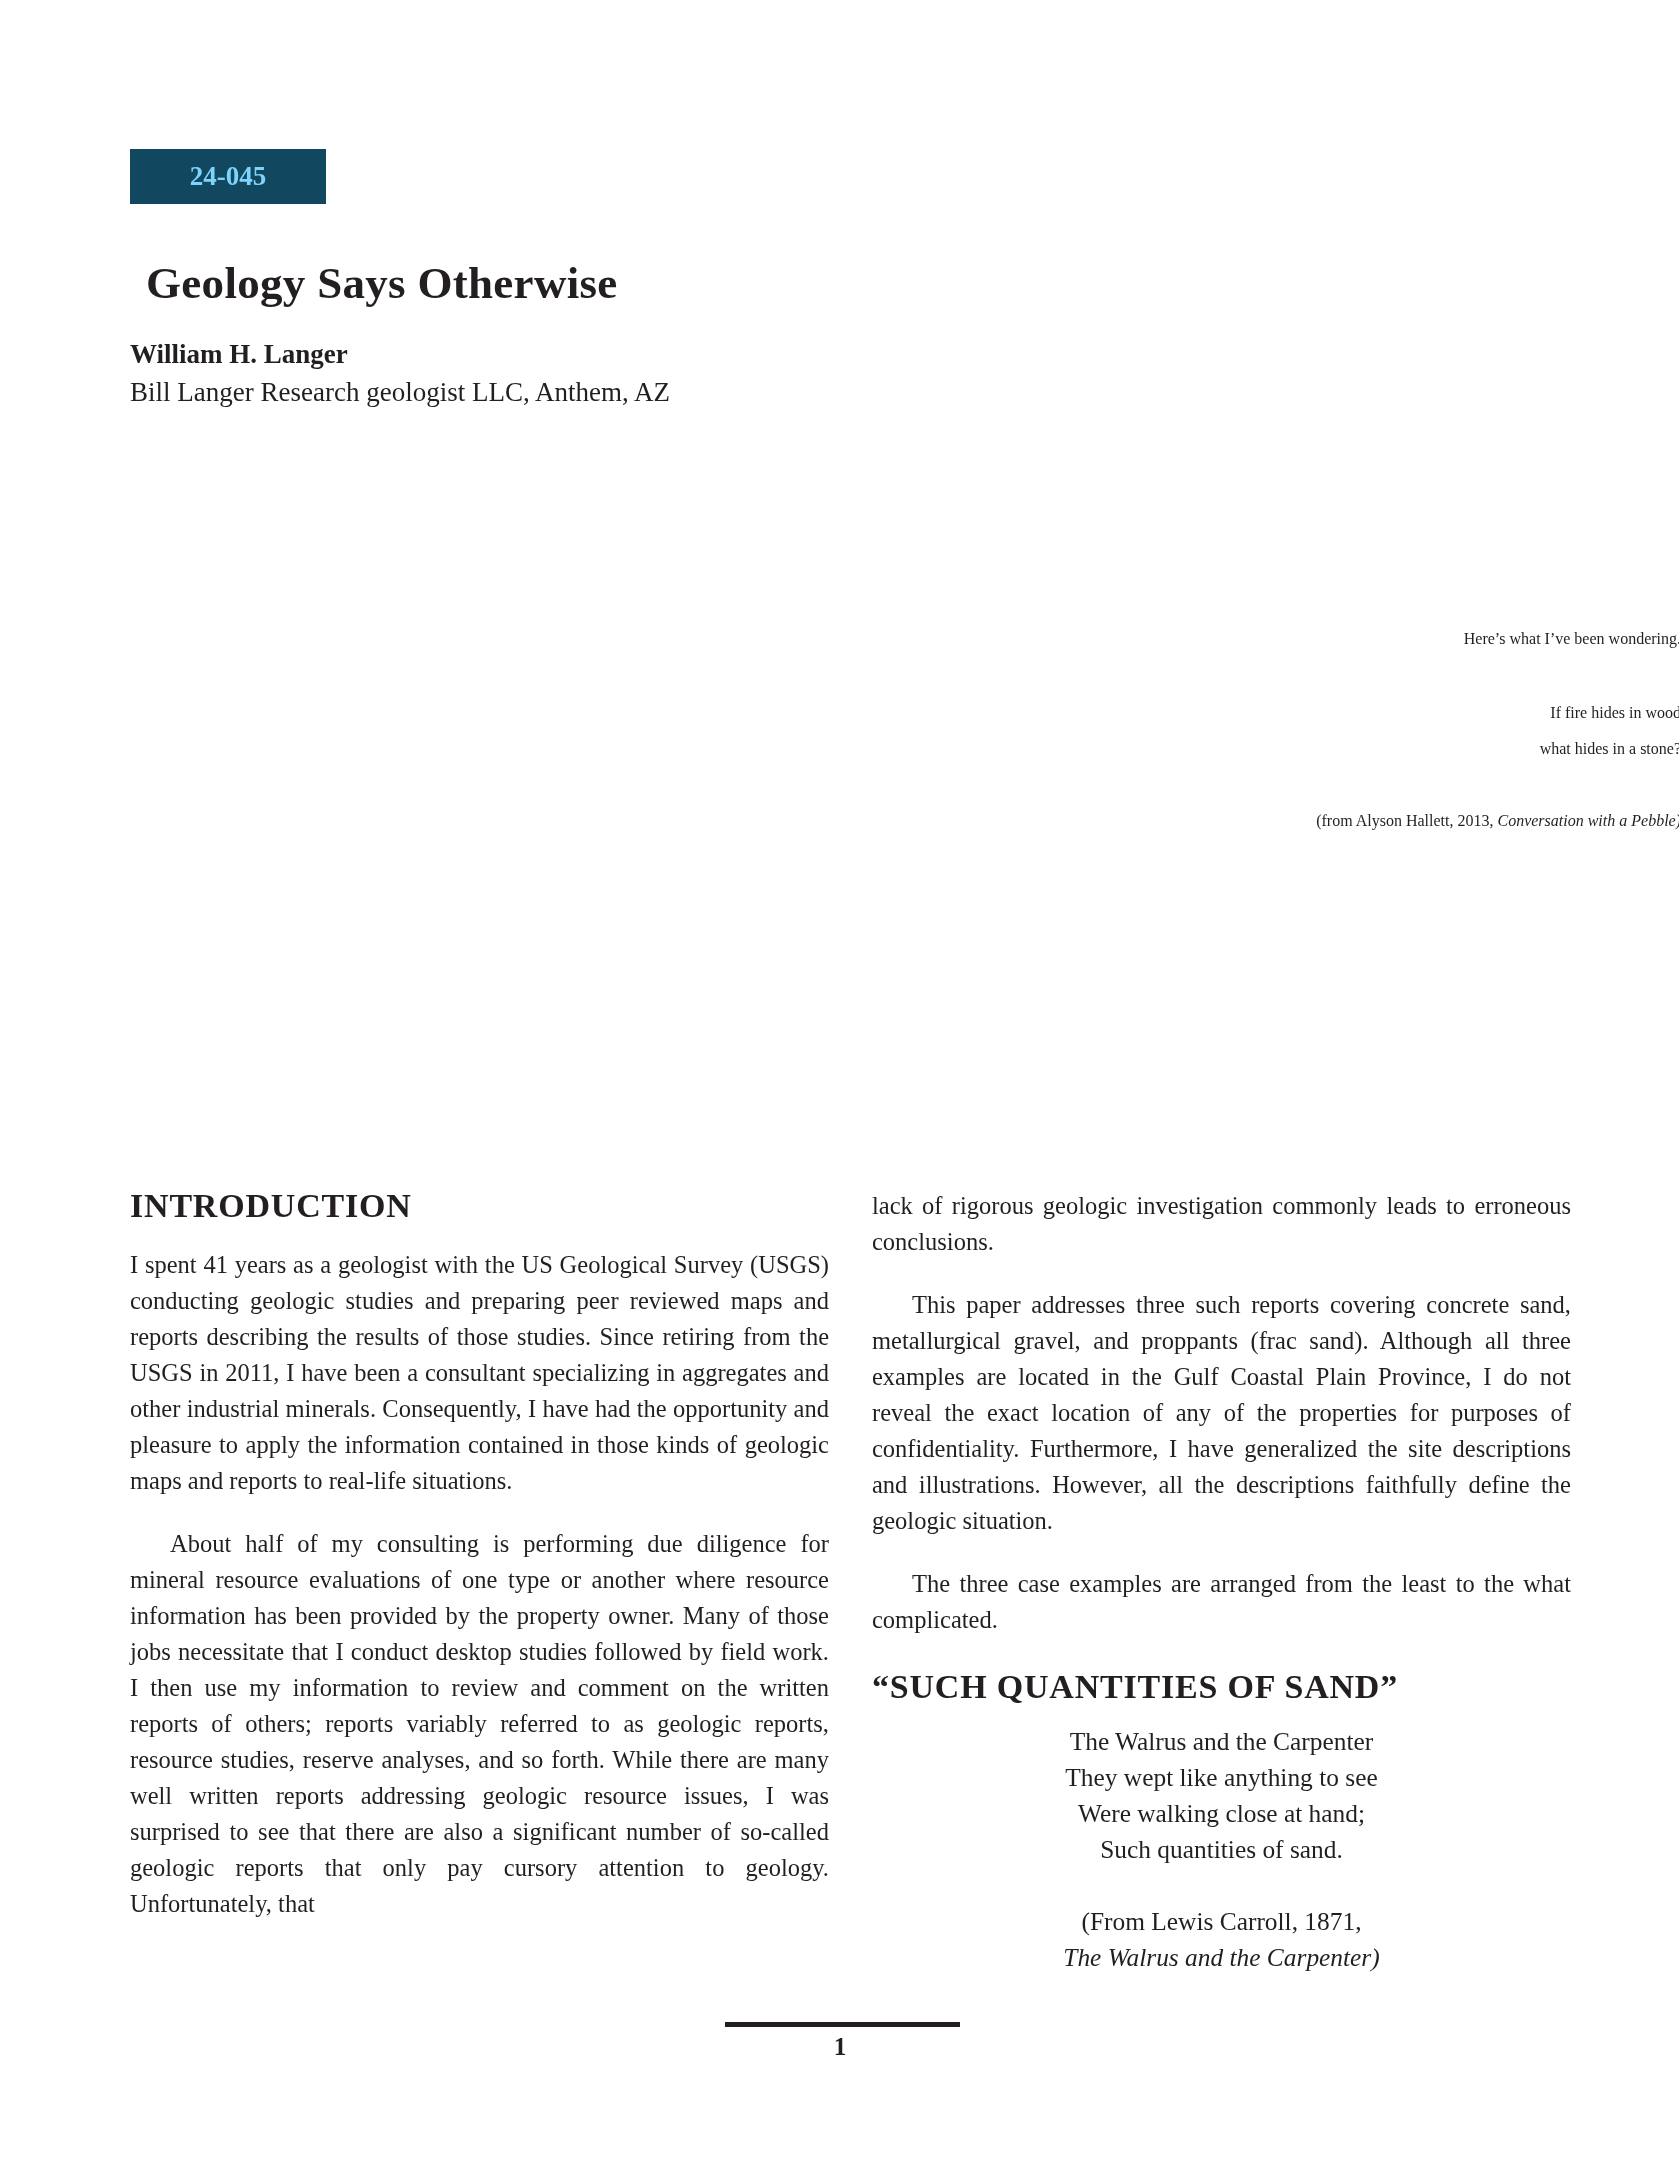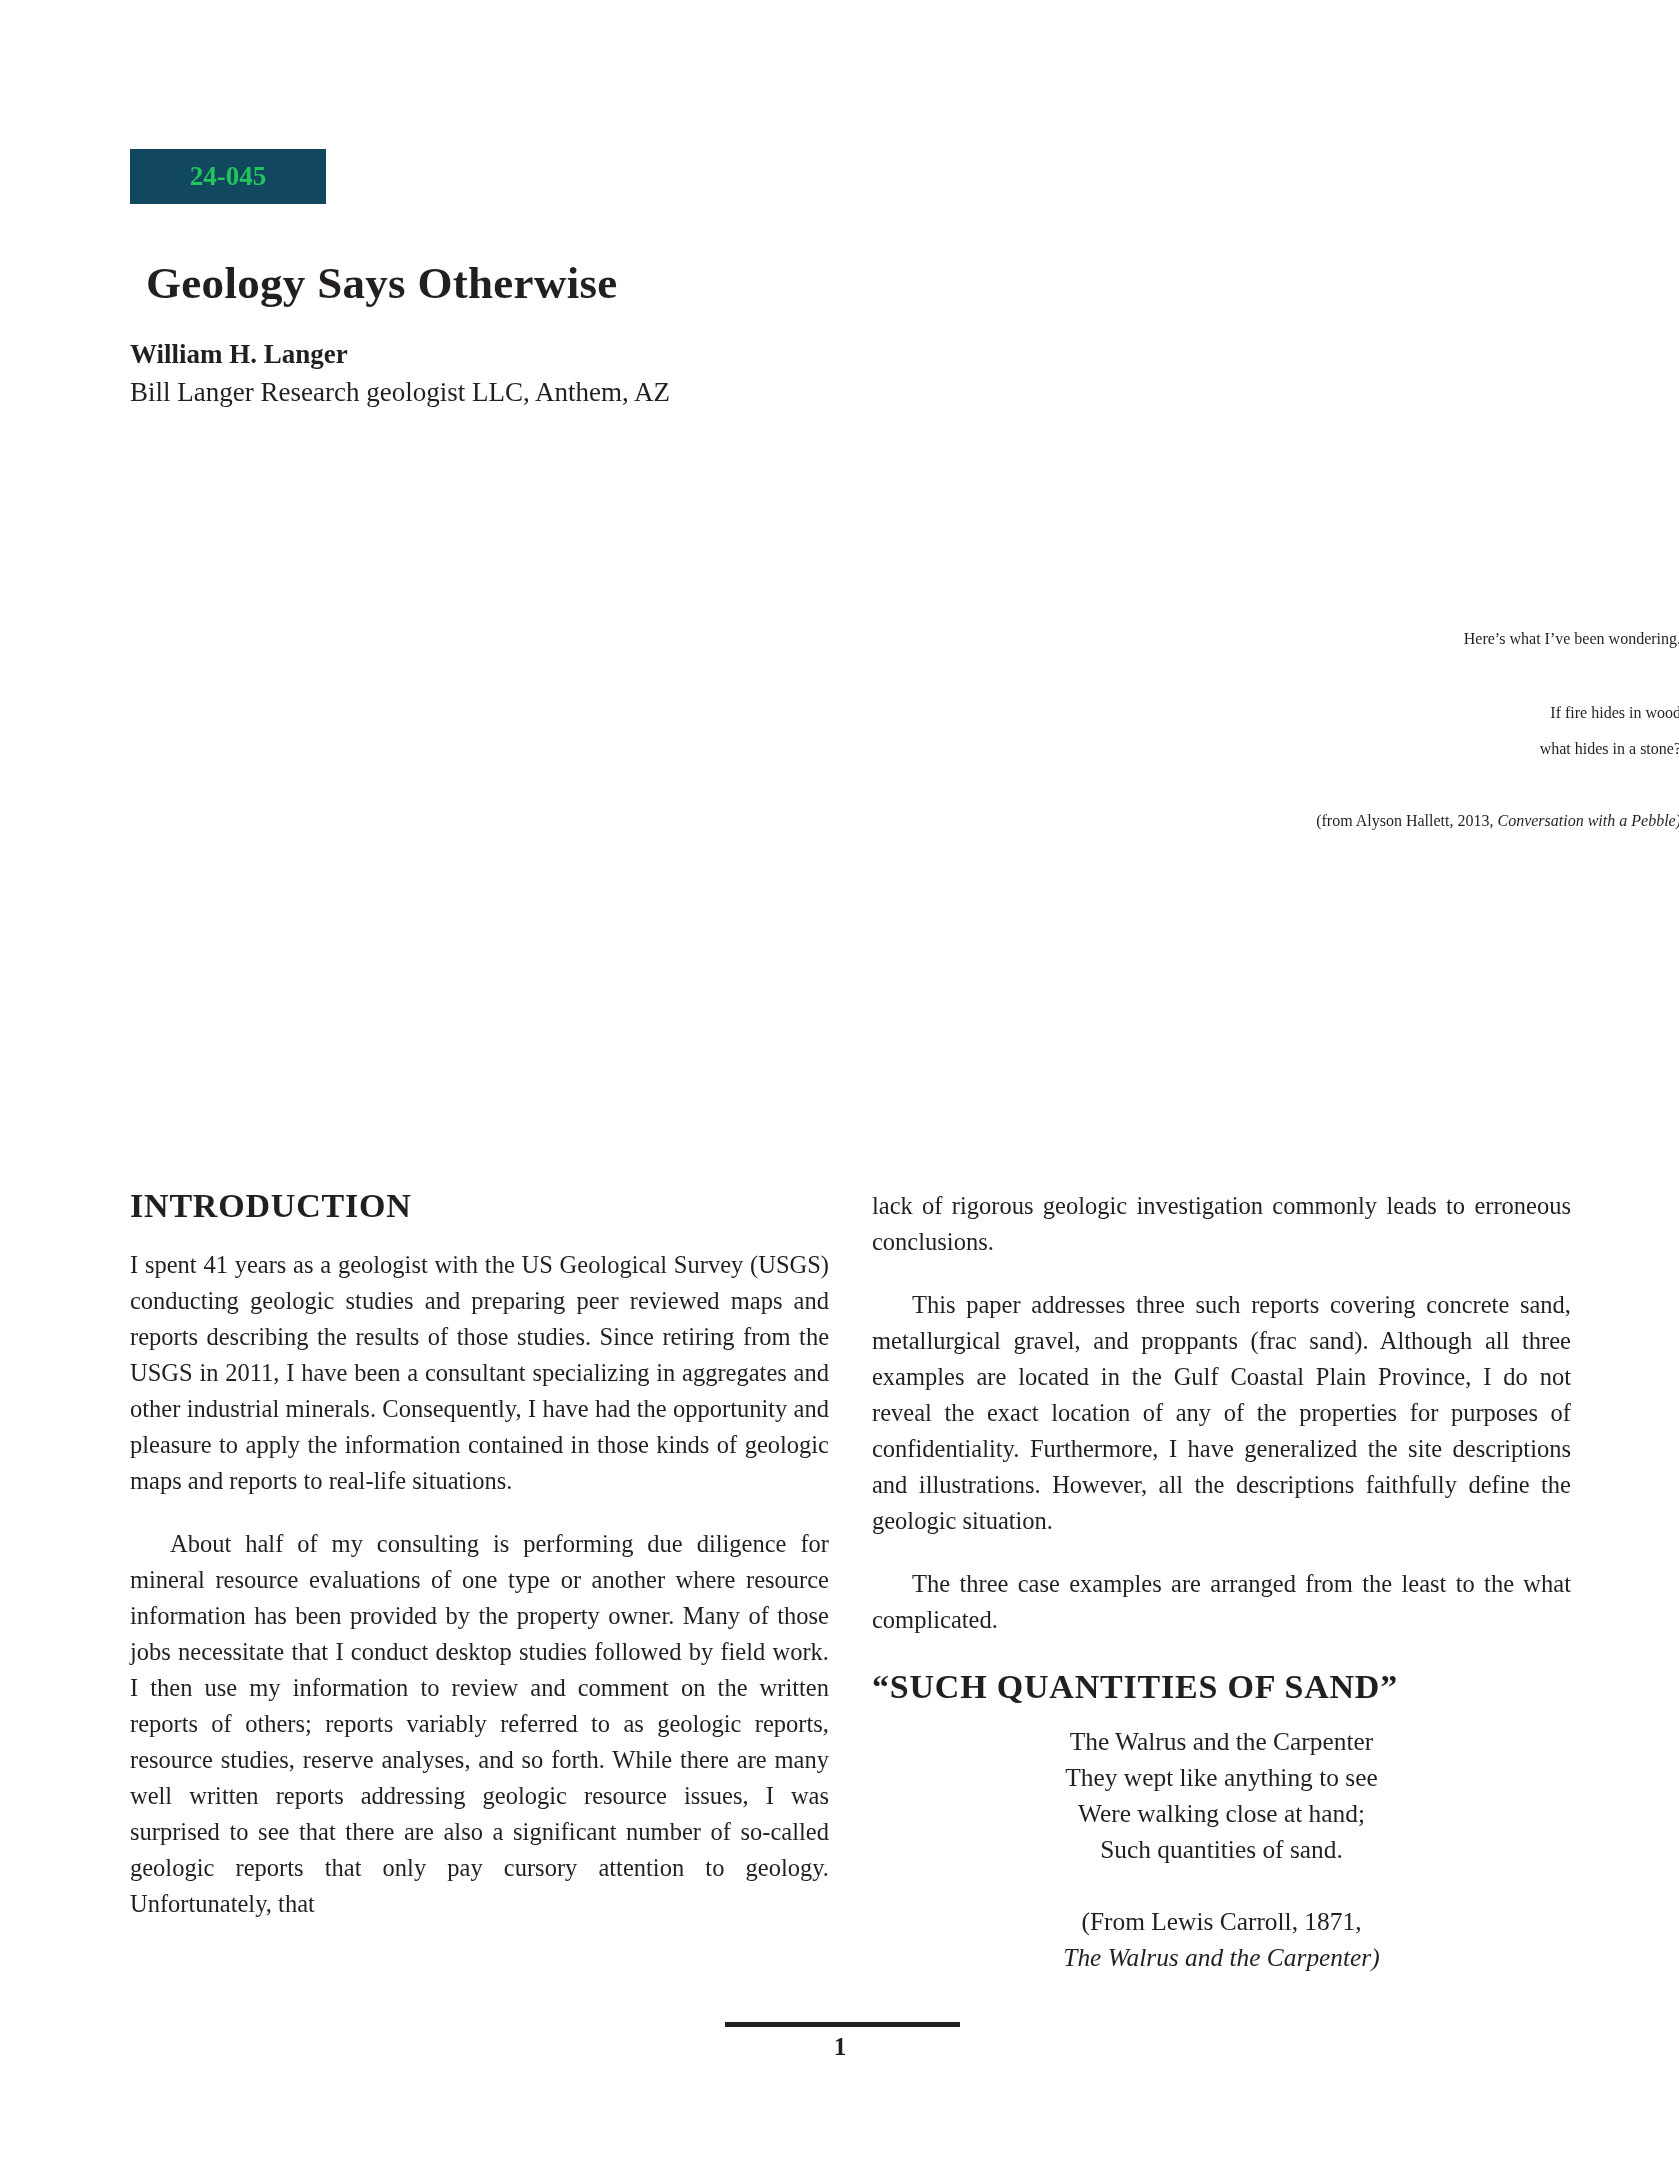--- a/index.html
+++ b/index.html
@@ -18,21 +18,21 @@
   }
 
   
   .badge {
     position: absolute;
     left: 130px;
     top: 149px;
     width: 196px;
     height: 55px;
     background: #12485f;
-    color: #22c55e;
+    color: #7dd3fc;
     display: flex;
     align-items: center;
     justify-content: center;
     font-size: 27px;
     font-weight: bold;
   }
 
   
   .title {
     position: absolute;

